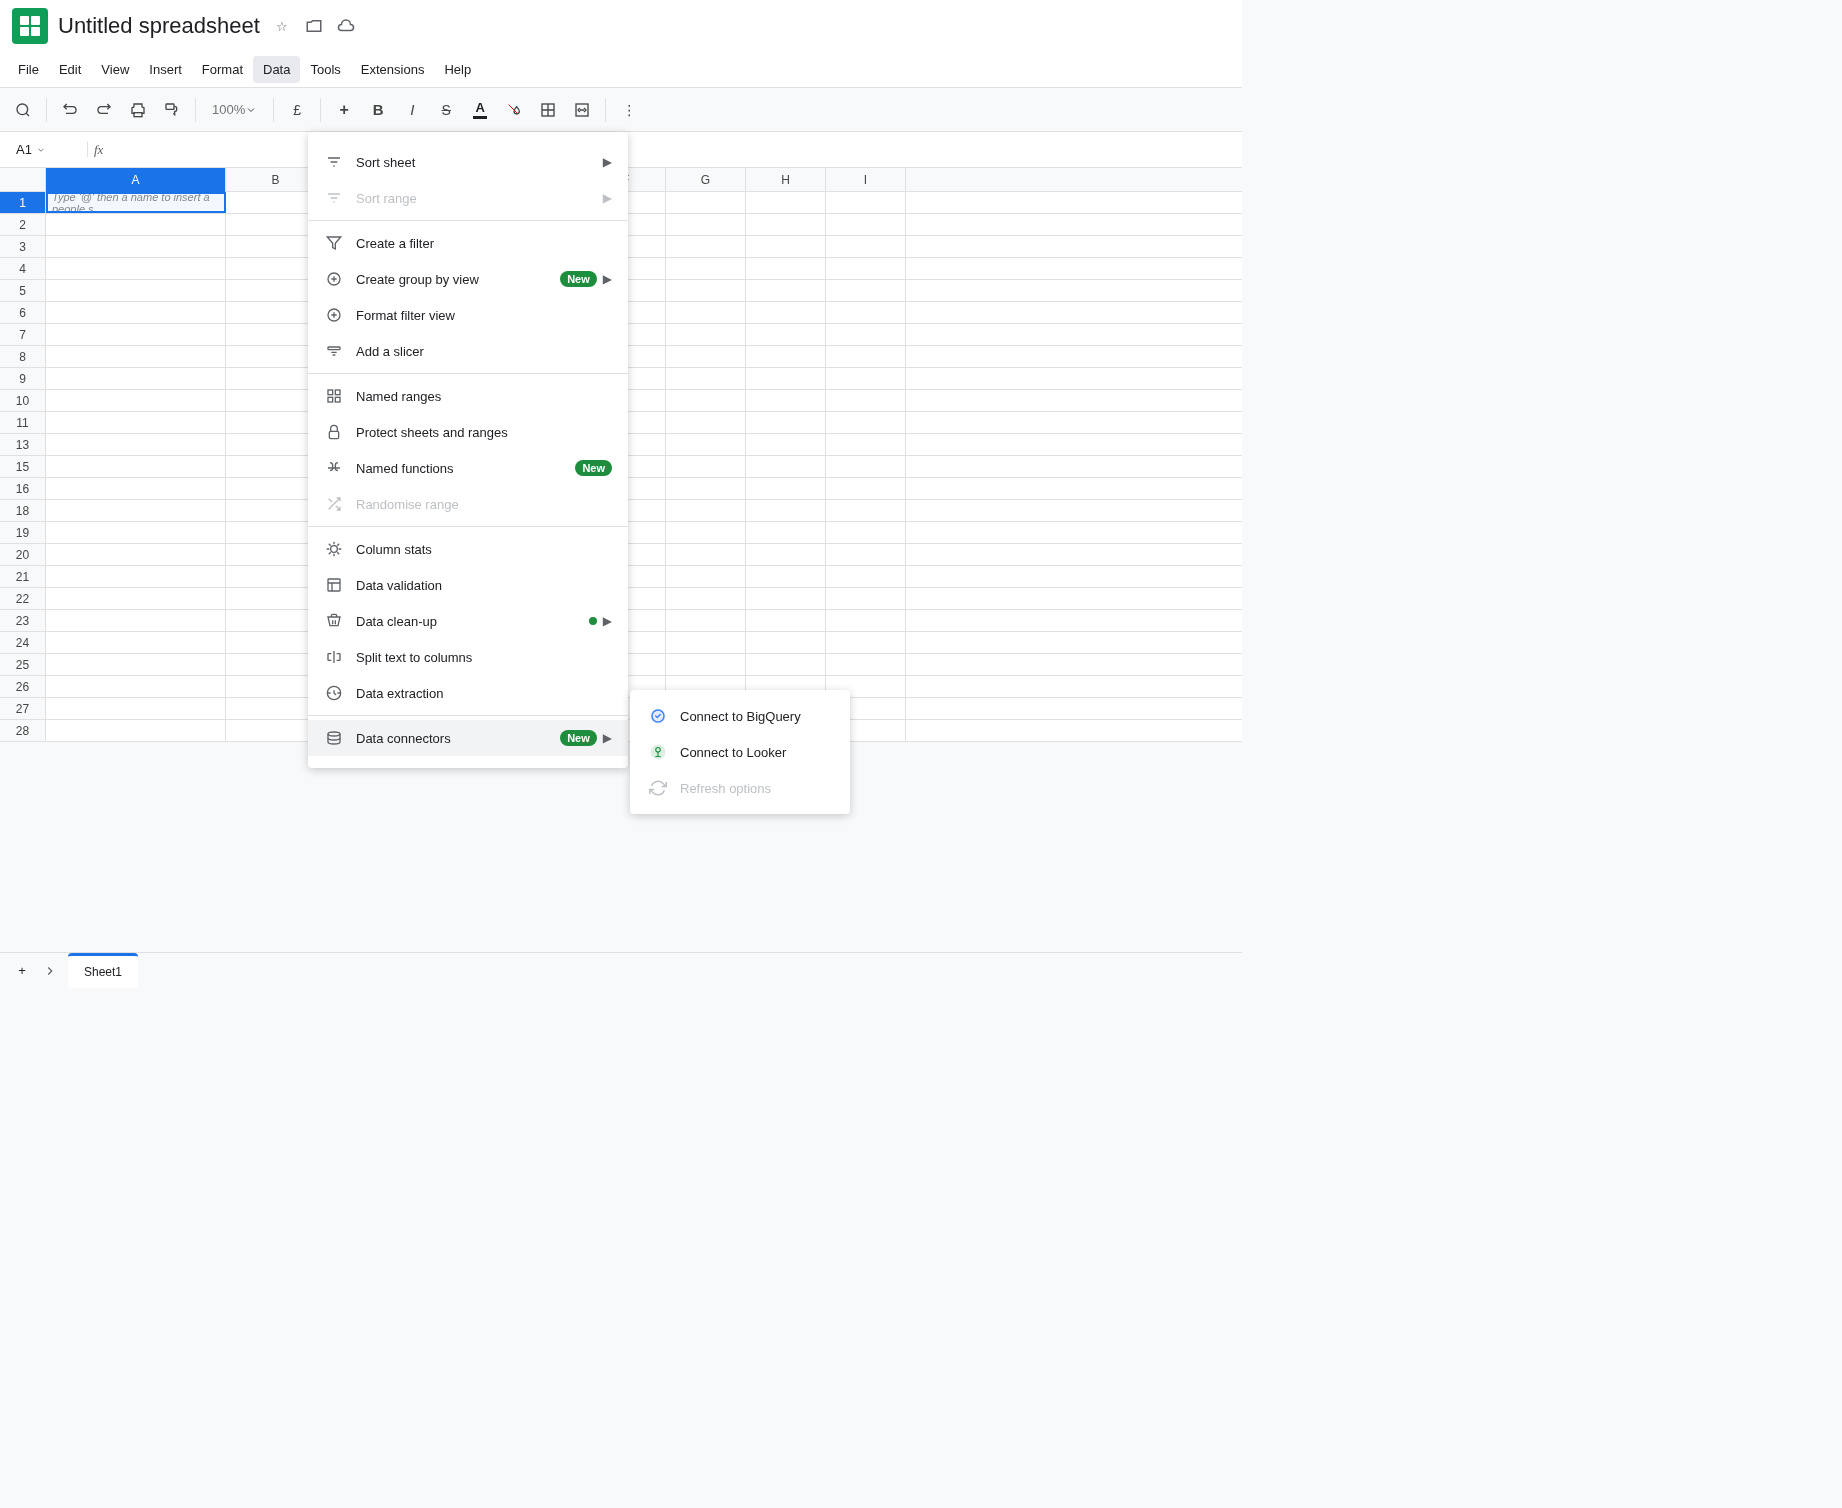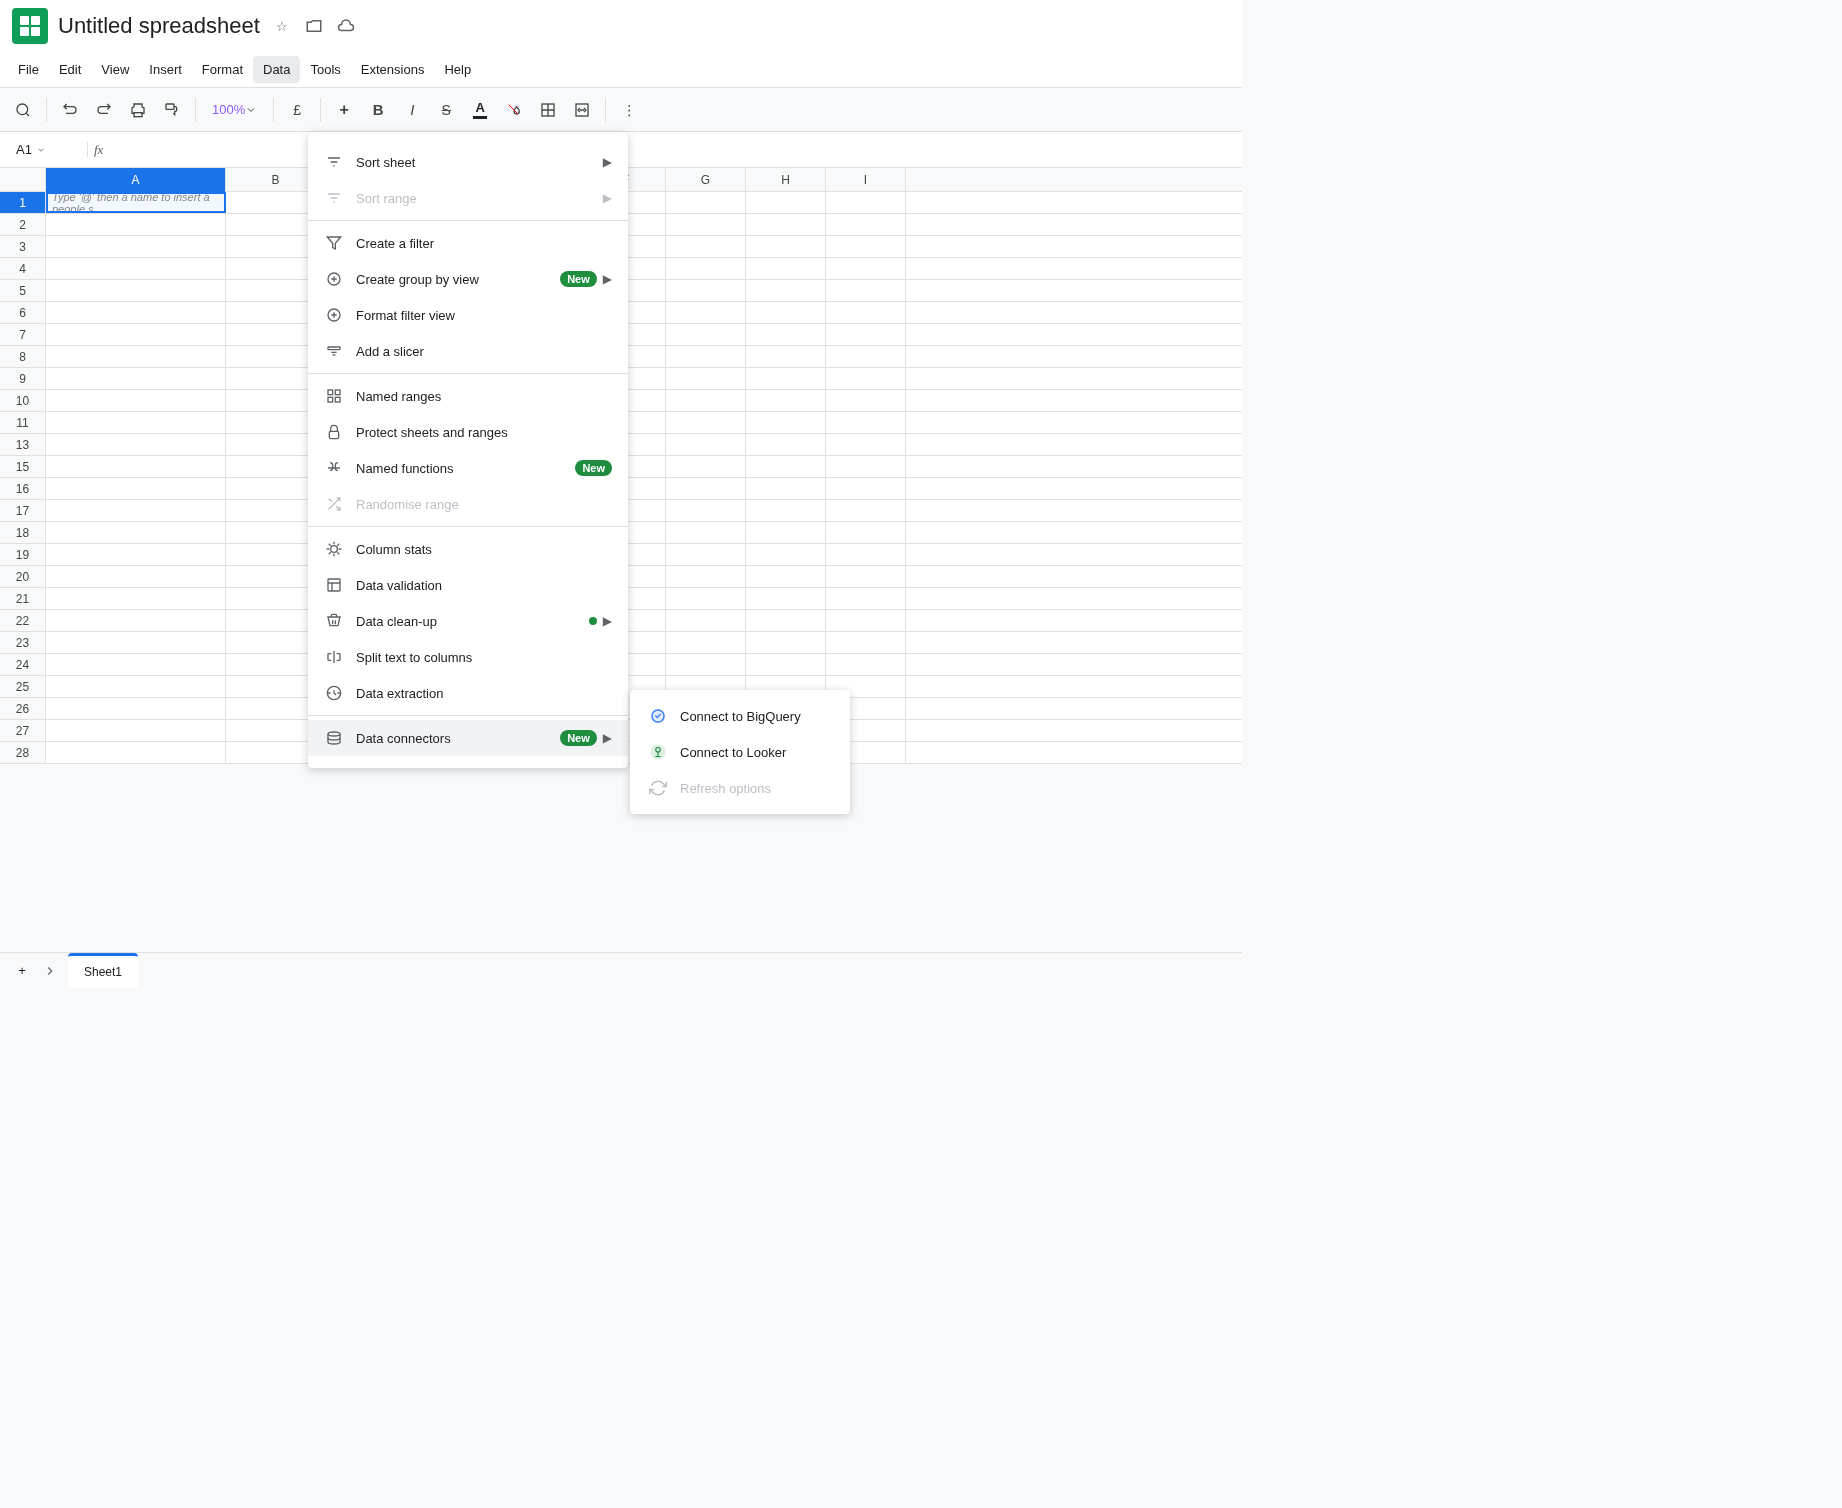--- a/index.html
+++ b/index.html
@@ -114,21 +114,21 @@
       margin: 0 4px;
     }
     .zoom-select {
       display: flex;
       align-items: center;
       padding: 0 8px;
       border: none;
       background: transparent;
       cursor: pointer;
       font-size: 13px;
-      color: #8b5cf6;
+      color: #737373;
     }
     .toolbar-bold { font-weight: bold; font-size: 15px; }
     .toolbar-italic { font-style: italic; font-size: 15px; }
 
     
     .formula-bar {
       display: flex;
       align-items: center;
       padding: 0 8px;
       background: #fff;
@@ -678,32 +678,20 @@
         <div class="cell cell-b" style="width: 100px;"></div>
         <div class="cell cell-c" style="width: 100px;"></div>
         <div class="cell cell-d" style="width: 80px;"></div>
         <div class="cell cell-e" style="width: 80px;"></div>
         <div class="cell cell-f" style="width: 80px;"></div>
         <div class="cell cell-g" style="width: 80px;"></div>
         <div class="cell cell-h" style="width: 80px;"></div>
         <div class="cell cell-i" style="width: 80px;"></div>
       </div>
       <div class="spreadsheet-row">
-        <div class="row-num">17</div>
-        <div class="cell col-a" style="width: 180px;"></div>
-        <div class="cell cell-b" style="width: 100px;"></div>
-        <div class="cell cell-c" style="width: 100px;"></div>
-        <div class="cell cell-d" style="width: 80px;"></div>
-        <div class="cell cell-e" style="width: 80px;"></div>
-        <div class="cell cell-f" style="width: 80px;"></div>
-        <div class="cell cell-g" style="width: 80px;"></div>
-        <div class="cell cell-h" style="width: 80px;"></div>
-        <div class="cell cell-i" style="width: 80px;"></div>
-      </div>
-      <div class="spreadsheet-row">
         <div class="row-num">18</div>
         <div class="cell col-a" style="width: 180px;"></div>
         <div class="cell cell-b" style="width: 100px;"></div>
         <div class="cell cell-c" style="width: 100px;"></div>
         <div class="cell cell-d" style="width: 80px;"></div>
         <div class="cell cell-e" style="width: 80px;"></div>
         <div class="cell cell-f" style="width: 80px;"></div>
         <div class="cell cell-g" style="width: 80px;"></div>
         <div class="cell cell-h" style="width: 80px;"></div>
         <div class="cell cell-i" style="width: 80px;"></div>

